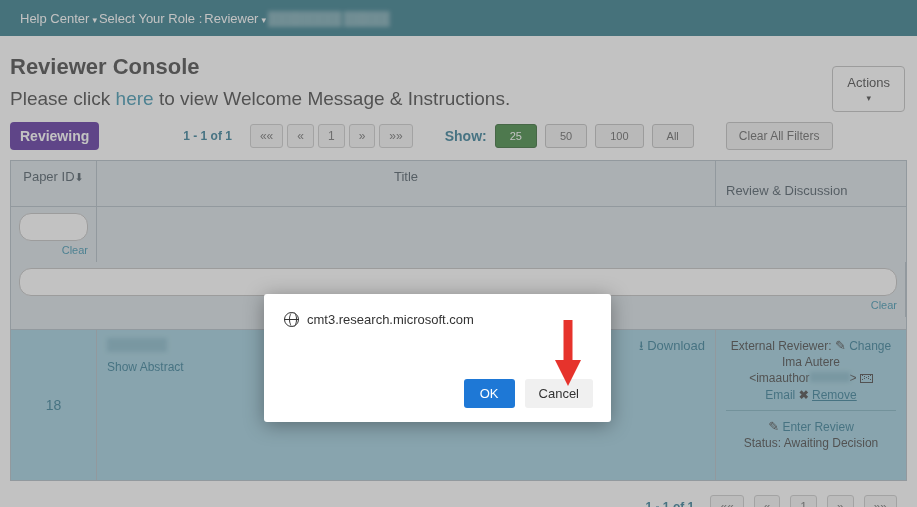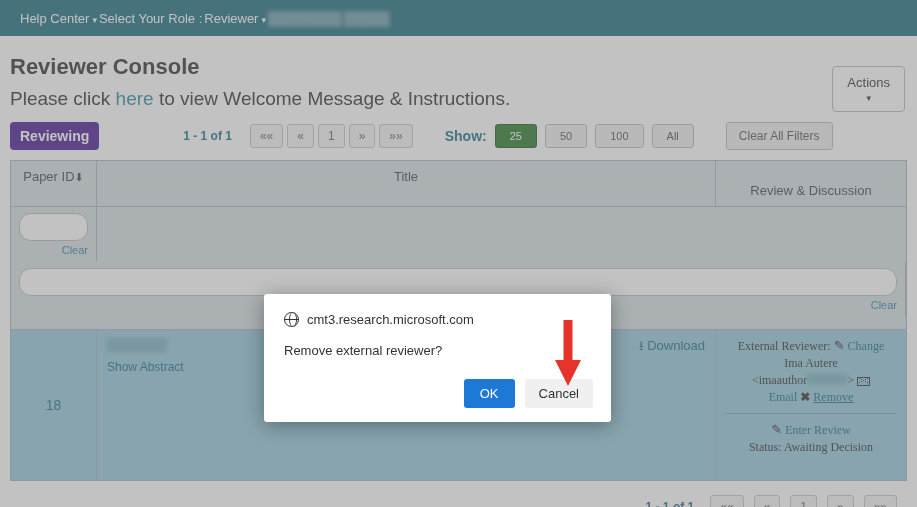--- a/index.html
+++ b/index.html
@@ -58,42 +58,42 @@
   border: 1px solid #bbb; background: #fff; padding: 8px 14px; border-radius: 4px; text-align: center; font-size: 13px; cursor: pointer;
 }
 .actions-btn .ac-caret { display: block; font-size: 9px; margin-top: 3px; }
 .table {
   border: 1px solid #a8b5bd; width: 100%; display: flex; flex-direction: column; margin-top: 0;
 }
 .thead { display: flex; background: #d6dee4; border-bottom: 1px solid #a8b5bd; }
 .th, .td { padding: 8px 10px; font-size: 13px; }
 .col-id { width: 86px; border-right: 1px solid #a8b5bd; text-align: center; }
 .col-title { flex: 1; border-right: 1px solid #a8b5bd; text-align: center; position: relative; }
-.col-rd { width: 190px; text-align: center; }
+.col-rd { width: 190px; text-align: left; }
 .th { color: #3a4a55; }
 .sort-ic { font-size: 11px; }
 .filter-row { display: flex; background: #d6dee4; border-bottom: 1px solid #a8b5bd; flex-direction: column; }
 .filter-row .cell { padding: 6px 8px; }
 .filter-row input {
   width: 100%; border: 1px solid #bbb; border-radius: 12px; padding: 6px 10px; font-size: 12px;
 }
 .clear-link { display: block; text-align: right; color: #2b8aa7; font-size: 11px; margin-top: 3px; cursor: pointer; }
 .tbody-row { display: flex; background: #96c9da; min-height: 150px; }
 .td.col-id { display: flex; align-items: center; justify-content: center; color: #1f6f8b; font-size: 14px; }
 .td.col-title { text-align: left; position: relative; }
 .redacted {
   display: inline-block; width: 60px; height: 14px; background: #7ab1c4; filter: blur(2px); margin-bottom: 4px;
 }
 .show-abstract { color: #1f6f8b; font-size: 12px; cursor: pointer; }
 .download-link {
   position: absolute; right: 10px; top: 6px; color: #1f6f8b; font-size: 13px; cursor: pointer;
 }
 .dl-icon { display: inline-block; }
 .td.col-rd { font-size: 12px; text-align: center; padding: 6px 6px; }
-.rd-line { margin: 2px 0; color: #333; font-family: Liberation Serif, serif; }
+.rd-line { margin: 2px 0; color: #333; }
 .rd-link { color: #1f6f8b; cursor: pointer; }
 .rd-link.u { text-decoration: underline; }
 .hr { border-top: 1px solid #6fa8b9; margin: 8px 4px; }
 .footer-pager {
   display: flex; align-items: center; justify-content: flex-end; gap: 10px; margin-top: 14px; padding-right: 10px;
 }
 .dim-overlay {
   position: absolute; inset: 0; background: rgba(120,120,120,0.45);
 }
 .modal {
@@ -239,21 +239,20 @@
   </div>
 </div>
 
 <div class="dim-overlay"></div>
 
 <div class="modal">
   <div class="modal-host">
     <span class="globe"></span>
     <span>cmt3.research.microsoft.com</span>
   </div>
-  <div class="modal-msg">Remove external reviewer?</div>
   <div class="modal-btns">
     <button class="btn-ok">OK</button>
     <button class="btn-cancel">Cancel</button>
   </div>
 </div>
 
 <svg class="arrow" viewBox="0 0 30 80">
   <path d="M15 8 L15 54" stroke="#e6332c" stroke-width="9" fill="none"></path>
   <path d="M2 48 L15 74 L28 48 Z" fill="#e6332c"></path>
 </svg>

